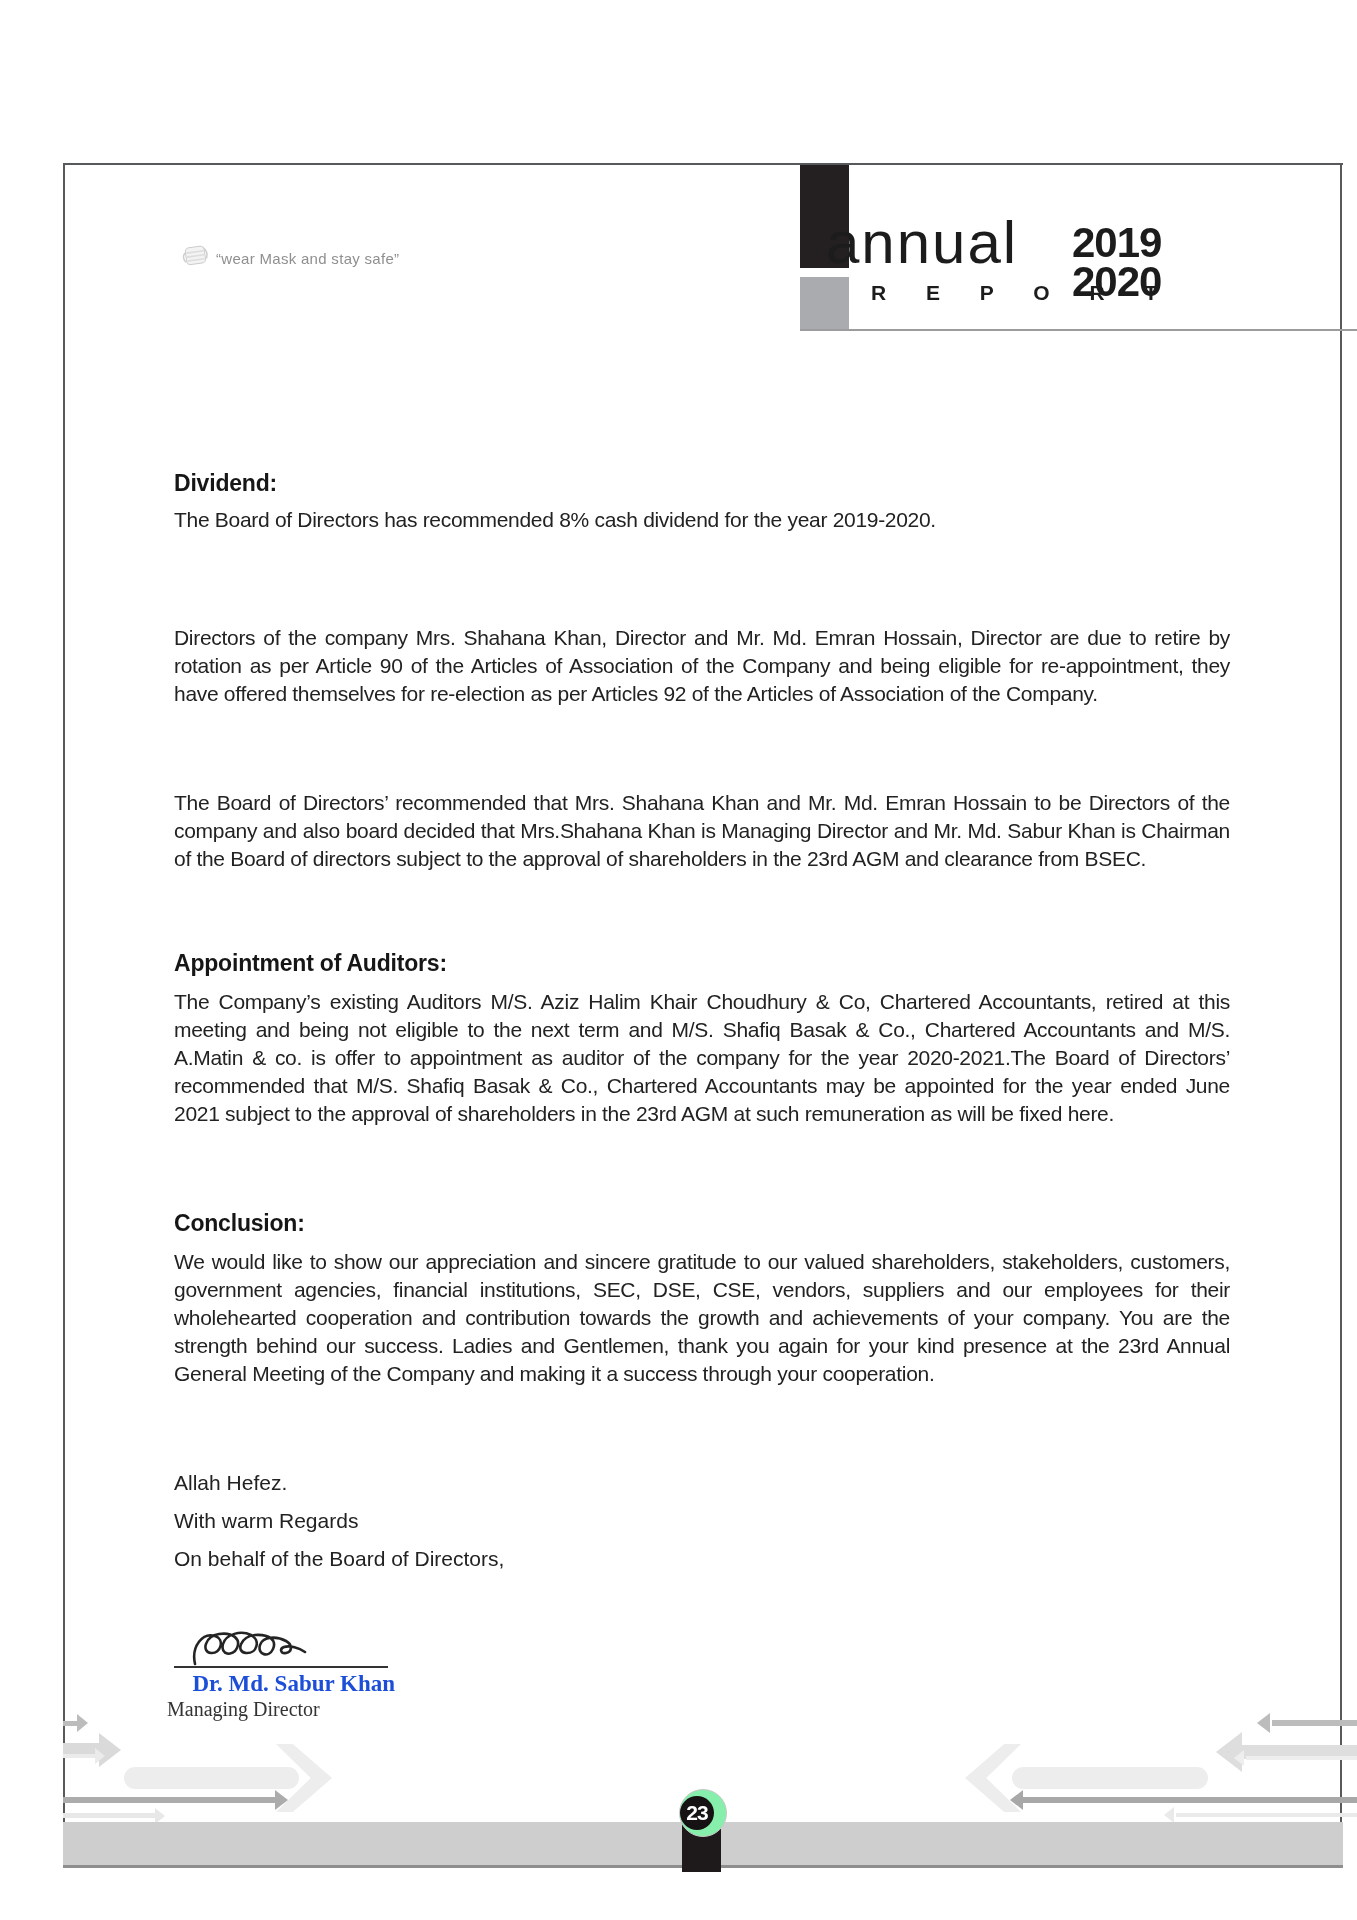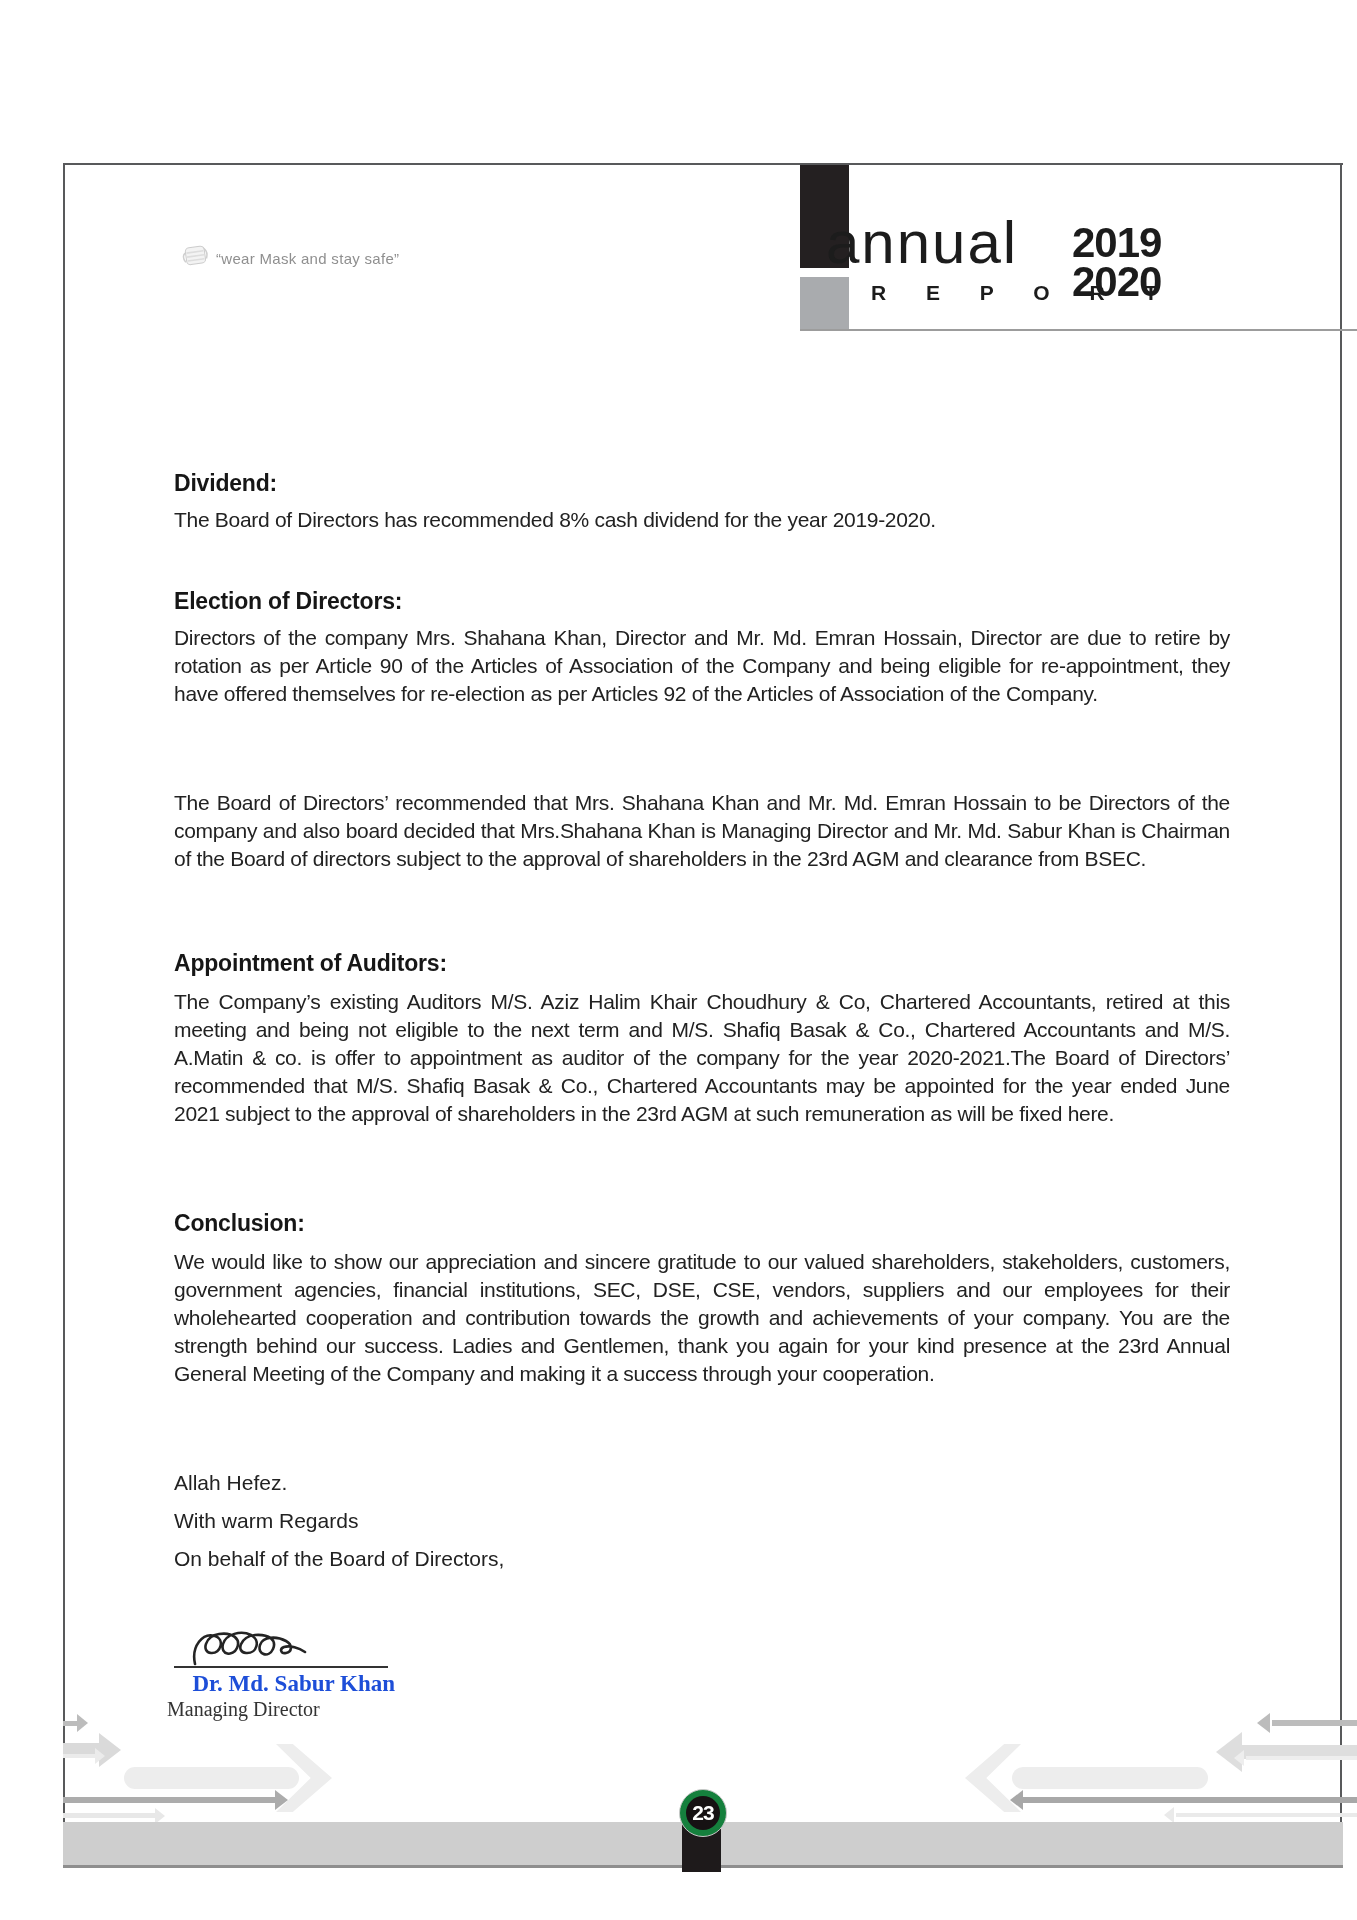--- a/index.html
+++ b/index.html
@@ -35,22 +35,22 @@
   
   .sig-line{left:150px;top:1666px;width:214px;height:2px;background:#333;}
   .sig-name{left:143px;top:1671px;width:228px;text-align:right;
             font-family:"Liberation Serif",serif;font-weight:bold;font-size:23px;color:#1d4ed8;}
   .sig-title{left:143px;top:1698px;width:228px;text-align:left;
              font-family:"Liberation Serif",serif;font-size:20px;color:#333;}
 
   
   .band{left:39px;top:1822px;width:1280px;height:43px;background:#cecece;border-bottom:3px solid #8e8e8e;}
   .badge-tab{left:658px;top:1820px;width:39px;height:52px;background:#1e1a1b;}
-  .badge-circle{left:655px;top:1789px;width:46px;height:46px;border-radius:50%;background:#15803d;
-                border:1px solid #c8c8c8;display:flex;align-items:center;justify-content:center;}
+  .badge-circle{left:655px;top:1789px;width:46px;height:46px;border-radius:50%;background:#86efac;
+                border:1px solid #c8c8c8;display:flex;align-items:center;justify-content:flex-start;}
   .badge-inner{width:34px;height:34px;border-radius:50%;background:#161213;color:#fff;
                display:flex;align-items:center;justify-content:center;
                font-size:21px;font-weight:bold;letter-spacing:-1px;}
 
   
   .tri{width:0;height:0;border-style:solid;border-color:transparent;}
   .chev-r{clip-path:polygon(0 0,30% 0,100% 50%,30% 100%,0 100%,62% 50%);}
   .chev-l{clip-path:polygon(100% 0,70% 0,0 50%,70% 100%,100% 100%,38% 50%);}
 </style>
 </head>
@@ -80,21 +80,20 @@
   <div class="abs logo-gray"></div>
   <div class="abs logo-line"></div>
   <div class="abs logo-annual">annual</div>
   <div class="abs logo-report">R E P O R T</div>
   <div class="abs logo-years">2019
 2020</div>
 
   <div class="abs col h" style="top:470px;">Dividend:</div>
   <div class="abs col p" style="top:506px;">The Board of Directors has recommended 8% cash dividend for the year 2019-2020.</div>
 
-  <div class="abs col h" style="top:588px;">Election of Directors:</div>
   <div class="abs col p" style="top:624px;">Directors of the company Mrs. Shahana Khan, Director  and Mr. Md. Emran Hossain, Director are due to retire by rotation as per Article 90 of the Articles of Association of the Company and being eligible for re-appointment, they have offered themselves for re-election as per Articles 92 of the Articles of Association of the Company.</div>
   <div class="abs col p" style="top:789px;">The Board of Directors’ recommended that Mrs. Shahana Khan and Mr. Md. Emran Hossain to be Directors of the company and also board decided  that Mrs.Shahana Khan is Managing Director and Mr. Md. Sabur Khan is Chairman of the  Board of directors subject to the approval of shareholders in the 23rd  AGM and clearance from BSEC.</div>
 
   <div class="abs col h" style="top:950px;">Appointment of Auditors:</div>
   <div class="abs col p" style="top:988px;">The Company’s existing Auditors M/S. Aziz Halim Khair Choudhury &amp; Co, Chartered Accountants, retired at this meeting  and being not eligible to the next term and M/S. Shafiq Basak &amp; Co., Chartered Accountants and M/S. A.Matin &amp; co. is offer to appointment as auditor of the company for the year 2020-2021.The Board of Directors’ recommended that M/S. Shafiq Basak &amp; Co., Chartered Accountants may be appointed for the year ended June 2021 subject to the approval of shareholders in the 23rd  AGM at such remuneration as will be fixed here.</div>
 
   <div class="abs col h" style="top:1210px;">Conclusion:</div>
   <div class="abs col p" style="top:1248px;">We would like to show our appreciation and sincere gratitude to our valued shareholders, stakeholders, customers, government agencies, financial institutions, SEC, DSE, CSE, vendors, suppliers and our employees for their wholehearted cooperation and contribution towards the growth and achievements of your company. You are the strength behind our success. Ladies and Gentlemen, thank you again for your kind presence at the 23rd Annual General Meeting of the Company and making it a success through your cooperation.</div>
 
   <div class="abs col cl" style="top:1471px;">Allah Hefez.</div>

